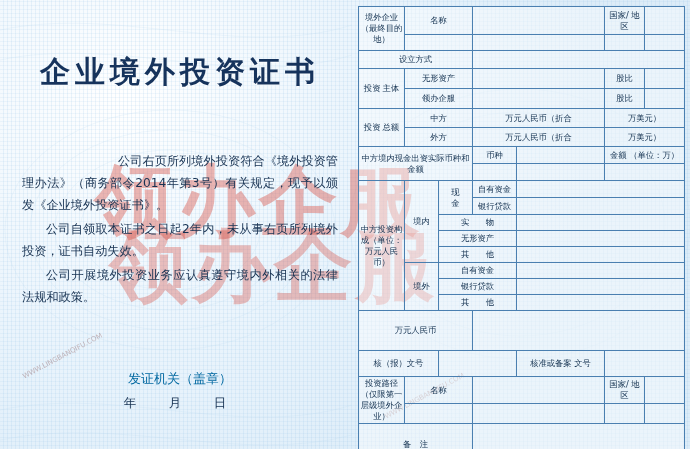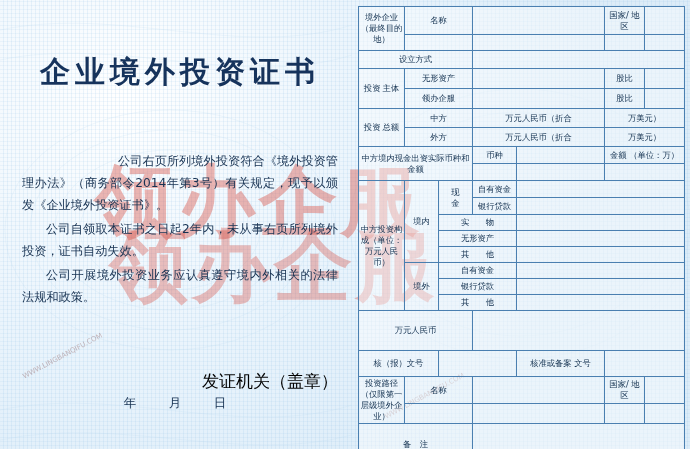--- a/index.html
+++ b/index.html
@@ -65,22 +65,22 @@
   .cert-subline .gap{display:inline-block;width:72px;border-bottom:1px solid #2a5c91;margin:0 4px;}
   .body-text{
     position:absolute;left:22px;top:150px;width:316px;
     font-size:12.2px;line-height:22px;color:#173252;
     text-align:justify;
   }
   .body-text p{margin:0 0 2px 0;text-indent:0;}
   .body-text p.ind{text-indent:24px;}
   .body-text p.first{text-indent:96px;}
   .issuer{
-    position:absolute;left:22px;top:370px;width:316px;text-align:right;
-    font-size:17px;color:#000000;
+    position:absolute;left:22px;top:370px;width:316px;text-align:center;
+    font-size:13px;color:#0369a1;
   }
   .issue-date{
     position:absolute;left:22px;top:395px;width:316px;text-align:center;
     font-size:12.5px;color:#173252;letter-spacing:10px;
   }
 
   
   .table-wrap{
     position:absolute;left:358px;top:6px;width:326px;height:437px;
   }

